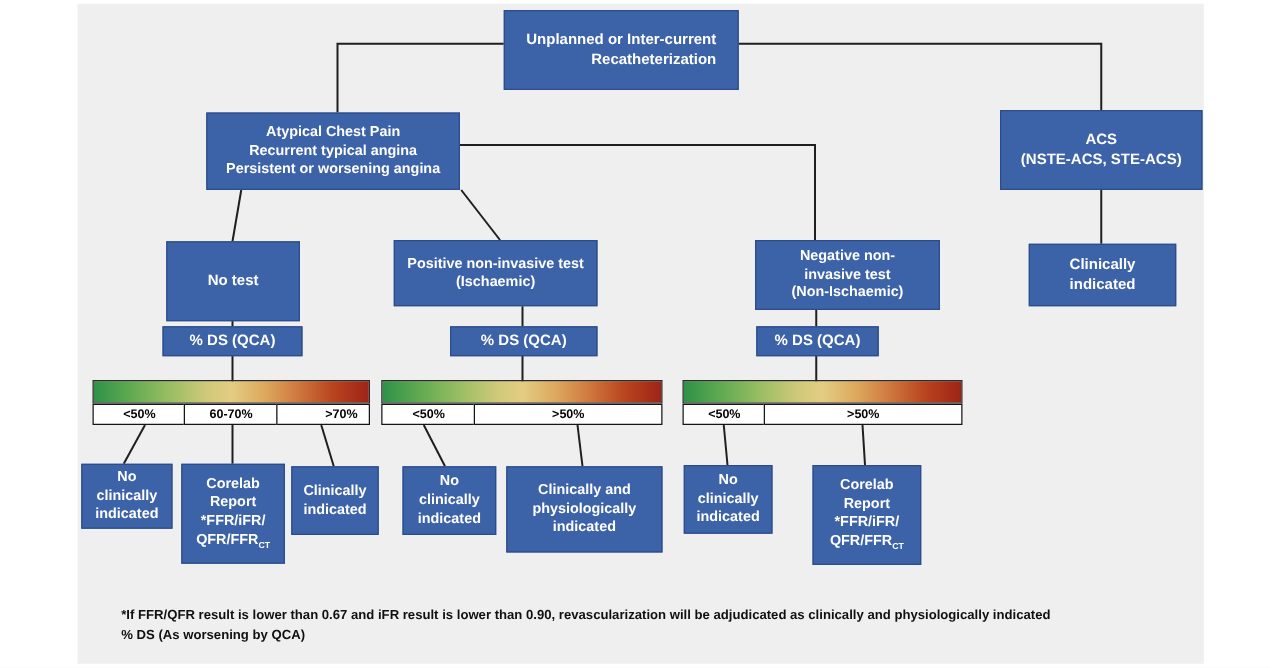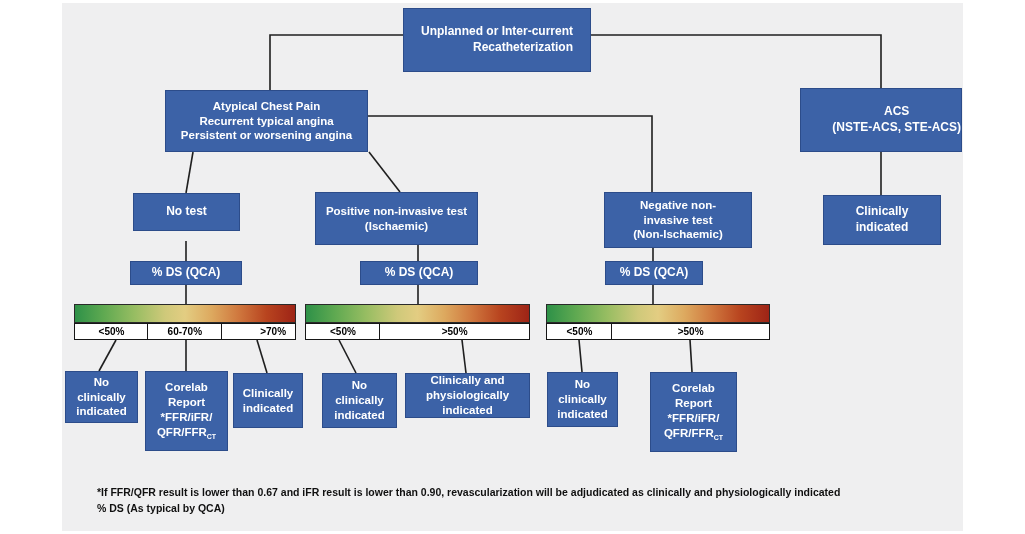--- a/index.html
+++ b/index.html
@@ -77,26 +77,26 @@
   <div class="node fs12" style="left:403px;top:8px;width:188px;height:64px;text-align:right;">
     <span class="txt">Unplanned or Inter-current
 Recatheterization</span>
   </div>
 
   <div class="node fs115" style="left:165px;top:90px;width:203px;height:62px;">
     <span class="txt">Atypical Chest Pain
 Recurrent typical angina
 Persistent or worsening angina</span>
   </div>
-  <div class="node fs12" style="left:800px;top:88px;width:162px;height:64px;justify-content:flex-end;">
+  <div class="node fs12" style="left:800px;top:88px;width:162px;height:64px;">
     <span class="txt">ACS
 (NSTE-ACS, STE-ACS)</span>
   </div>
 
-  <div class="node fs12" style="left:133px;top:193px;width:107px;height:38px;">
+  <div class="node fs12" style="left:133px;top:193px;width:107px;height:64px;">
     <span class="txt">No test</span>
   </div>
   <div class="node fs115" style="left:315px;top:192px;width:163px;height:53px;">
     <span class="txt">Positive non-invasive test
 (Ischaemic)</span>
   </div>
   <div class="node fs115" style="left:604px;top:192px;width:148px;height:56px;">
     <span class="txt">Negative non-
 invasive test
 (Non-Ischaemic)</span>
@@ -152,34 +152,34 @@
   </div>
   <div class="node fs115" style="left:233px;top:373px;width:70px;height:55px;">
     <span class="txt">Clinically
 indicated</span>
   </div>
   <div class="node fs115" style="left:322px;top:373px;width:75px;height:55px;">
     <span class="txt">No
 clinically
 indicated</span>
   </div>
-  <div class="node fs115" style="left:405px;top:373px;width:125px;height:45px;">
+  <div class="node fs115" style="left:405px;top:373px;width:125px;height:69px;">
     <span class="txt">Clinically and
 physiologically
 indicated</span>
   </div>
   <div class="node fs115" style="left:547px;top:372px;width:71px;height:55px;">
     <span class="txt">No
 clinically
 indicated</span>
   </div>
   <div class="node fs115" style="left:650px;top:372px;width:87px;height:80px;">
     <span class="txt"><span>Corelab
 Report
 *FFR/iFR/
 QFR/FFR</span><sub>CT</sub></span>
   </div>
 
   <div class="footer">
     <div>*If FFR/QFR result is lower than 0.67 and iFR result is lower than 0.90, revascularization will be adjudicated as clinically and physiologically indicated</div>
-    <div>% DS (As typical by QCA)</div>
+    <div>% DS (As worsening by QCA)</div>
   </div>
 </div>
 
 </body></html>

